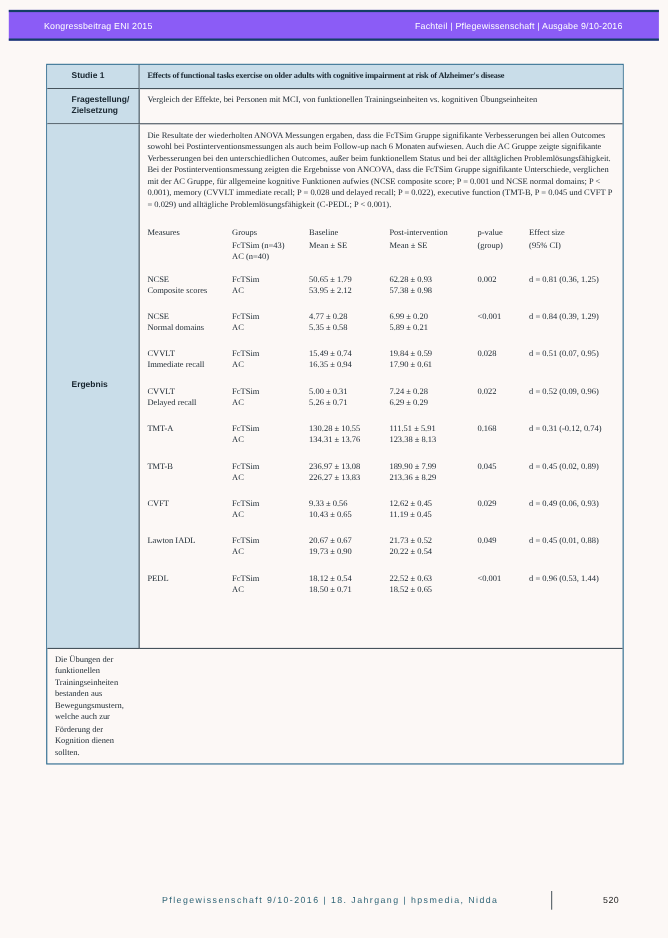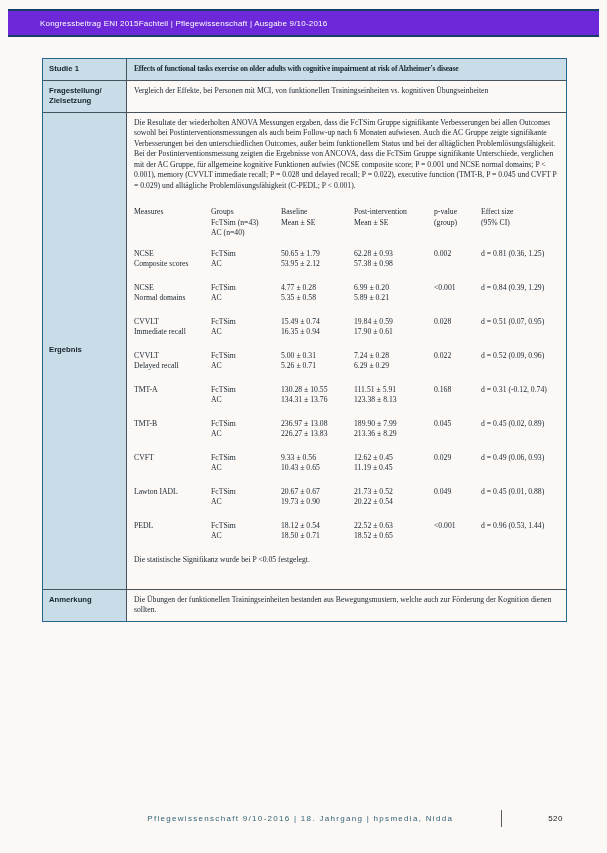--- a/index.html
+++ b/index.html
@@ -7,40 +7,40 @@
     width:607px; height:853px; position:relative;
     background:#fcf8f6;
     font-family:"Liberation Sans", sans-serif;
     color:#17242e;
     overflow:hidden;
   }
   
   .header-band {
     position:absolute; left:8px; right:8px; top:9px;
     height:24px;
-    background:#6d28d9;
+    background:#8b5cf6;
     border-top:2.5px solid #153f66;
     border-bottom:2.5px solid #153f66;
-    display:flex; align-items:center;
+    display:flex; justify-content:space-between; align-items:center;
     padding:0 33px 0 32px;
     color:#ffffff; font-size:8px; letter-spacing:0.2px;
   }
   
   .study-table {
     position:absolute; left:42px; top:58px; width:523px;
     border:1.5px solid #27678c;
     display:grid; grid-template-columns:84px 1fr;
     font-size:7.7px; line-height:10.5px;
     background:transparent;
   }
   .label-cell {
     background:#c9dde9;
     border-right:1px solid #46535c;
     border-bottom:1px solid #46535c;
-    padding:5px 6px;
+    padding:5px 22px;
     font-weight:bold;
     white-space:pre-line;
     display:flex; align-items:flex-start;
   }
   .label-cell.center { align-items:center; }
   .content-cell {
     border-bottom:1px solid #46535c;
     padding:5px 7px;
     font-family:Liberation Serif, serif;
   }
@@ -213,24 +213,22 @@
             <div class="mcell">18.12 ± 0.54
 18.50 ± 0.71</div>
             <div class="mcell">22.52 ± 0.63
 18.52 ± 0.65</div>
             <div class="mcell">&lt;0.001</div>
             <div class="mcell">d = 0.96 (0.53, 1.44)</div>
           </div>
         </div>
     </div>
 
-    <div class="sig-note">Die statistische Signifikanz wurde bei P &lt;0.05 festgelegt.</div>
   </div>
 
-  <div class="label-cell last-label" style="border-bottom:none;">Anmerkung</div>
   <div class="content-cell" style="border-bottom:none;">Die Übungen der funktionellen Trainingseinheiten bestanden aus Bewegungsmustern, welche auch zur Förderung der Kognition dienen sollten.</div>
 
 </div>
 
 <div class="footer">
   <span class="footer-text">Pflegewissenschaft 9/10-2016 | 18. Jahrgang | hpsmedia, Nidda</span>
   <span class="footer-divider"></span>
   <span class="footer-page">520</span>
 </div>
 

